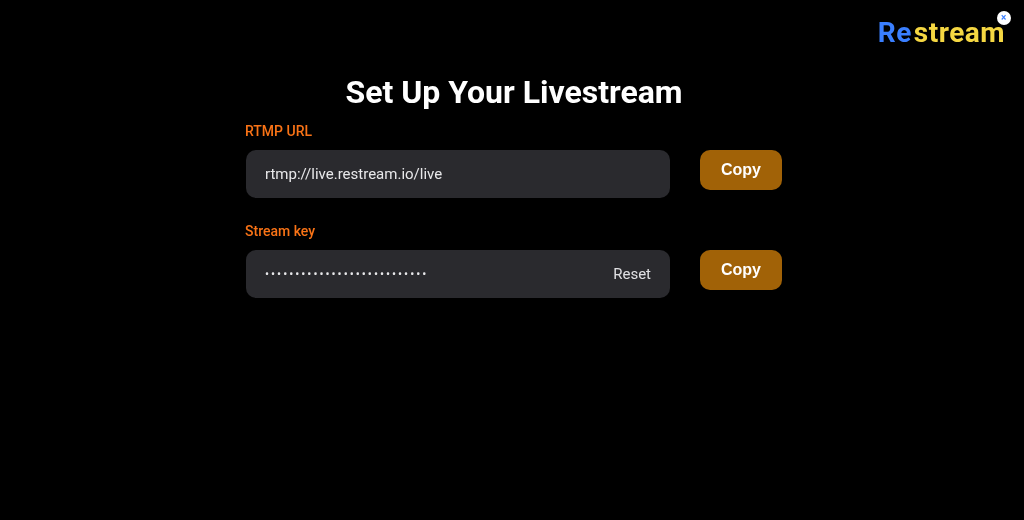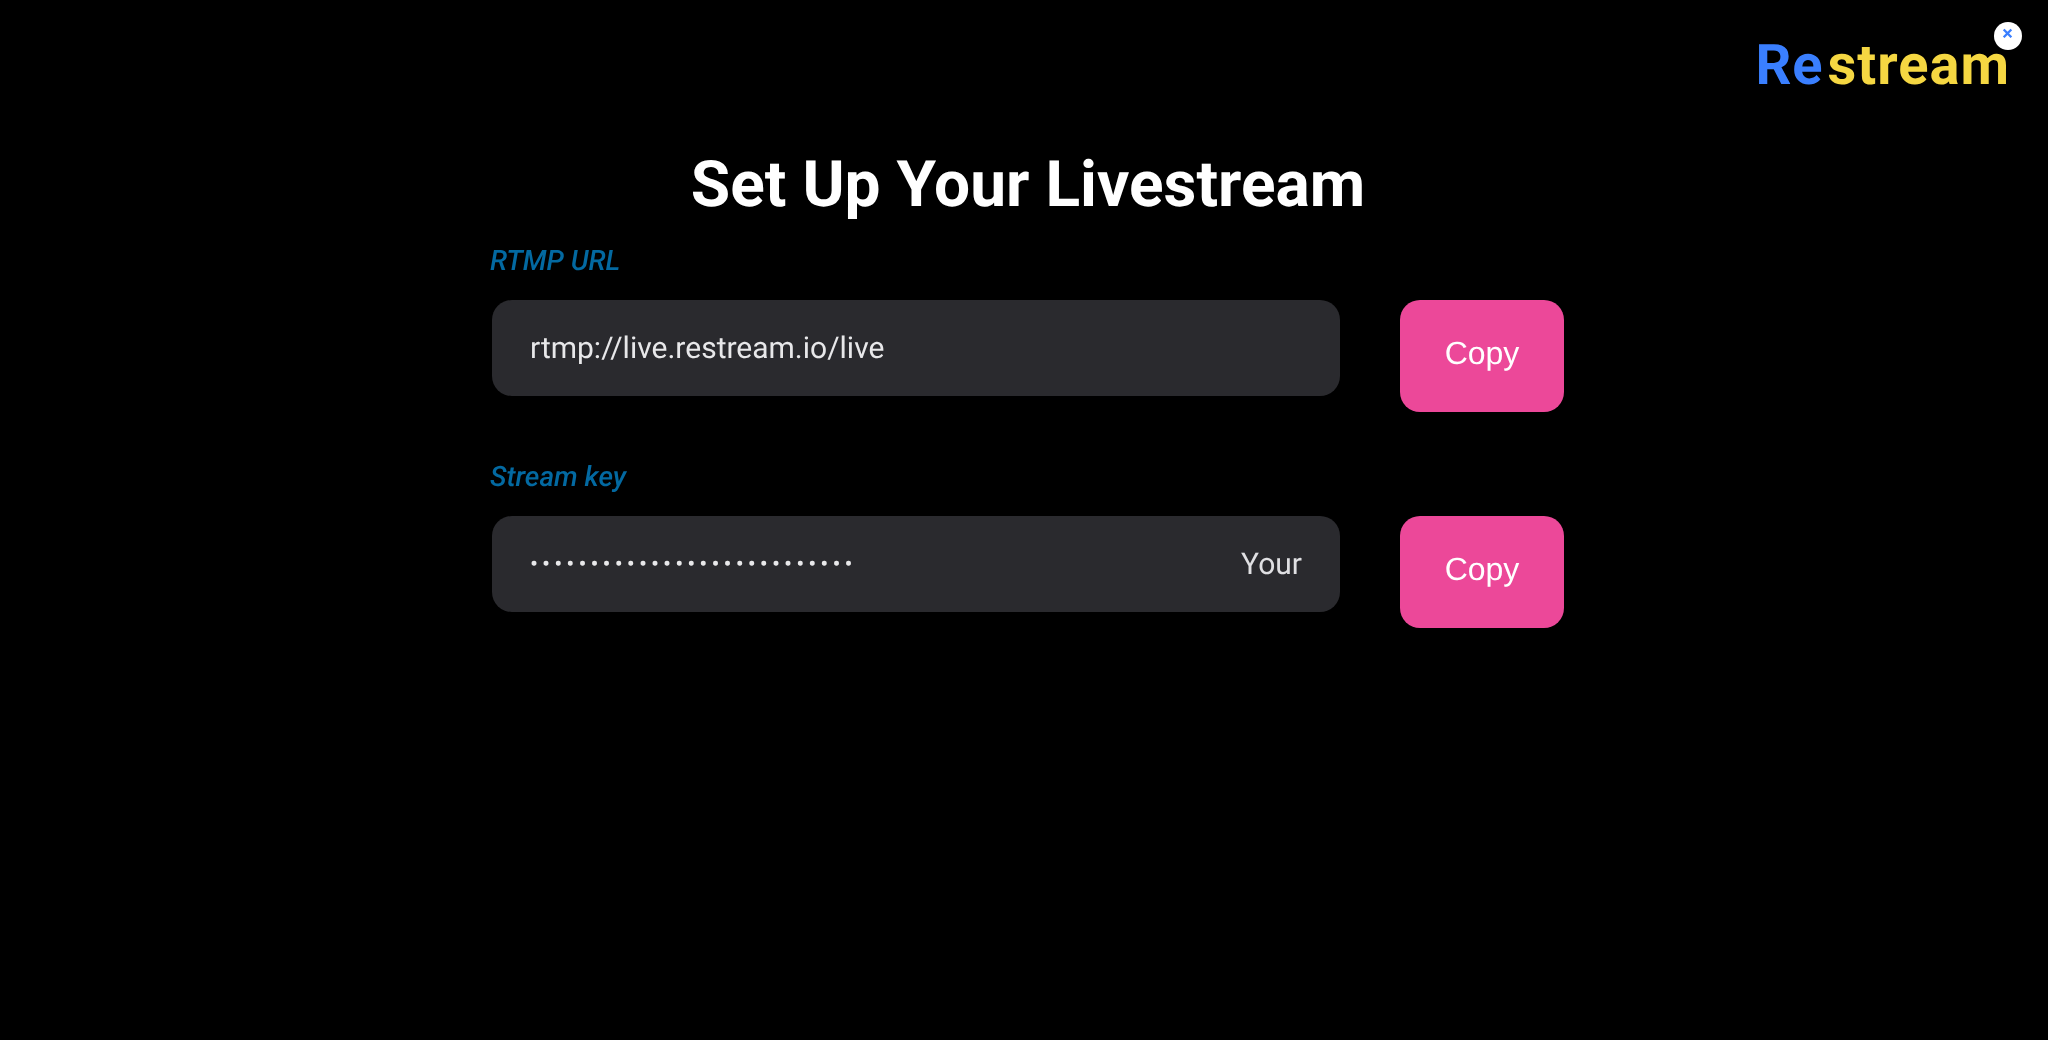--- a/index.html
+++ b/index.html
@@ -65,24 +65,23 @@
       font-weight: 400;
       margin-bottom: 60px;
     }
     .form-area {
       text-align: left;
       width: 540px;
       margin: 0 auto;
     }
     .label {
       font-size: 14px;
-      color: #0369a1;
+      color: #f97316;
       margin-bottom: 10px;
       font-weight: 500;
-      font-style: italic;
     }
     .row {
       display: flex;
       gap: 28px;
       margin-bottom: 24px;
       align-items: stretch;
     }
     .field {
       flex: 1;
       background: #2a2a2e;
@@ -105,28 +104,28 @@
       font-size: 12px;
       letter-spacing: 2px;
     }
     .reset-link {
       color: #e0e0e3;
       font-size: 15px;
       cursor: pointer;
       margin-left: 12px;
     }
     .copy-btn {
-      background: #ec4899;
+      background: #a16207;
       color: #ffffff;
       font-size: 16px;
-      font-weight: 400;
+      font-weight: 700;
       border: none;
       border-radius: 10px;
       width: 82px;
-      height: 56px;
+      height: 40px;
       display: flex;
       align-items: center;
       justify-content: center;
       cursor: pointer;
     }
     .backup-link {
       color: #4a84ff;
       font-size: 15px;
       cursor: pointer;
       margin-top: 4px;
@@ -153,20 +152,20 @@
       <div class="field">
         <span class="field-value">rtmp://live.restream.io/live</span>
       </div>
       <button class="copy-btn">Copy</button>
     </div>
 
     <div class="label">Stream key</div>
     <div class="row">
       <div class="field">
         <span class="field-mask">•••••••••••••••••••••••••••</span>
-        <span class="reset-link">Your</span>
+        <span class="reset-link">Reset</span>
       </div>
       <button class="copy-btn">Copy</button>
     </div>
 
 
   </div>
 </div>
 
 </body></html>

